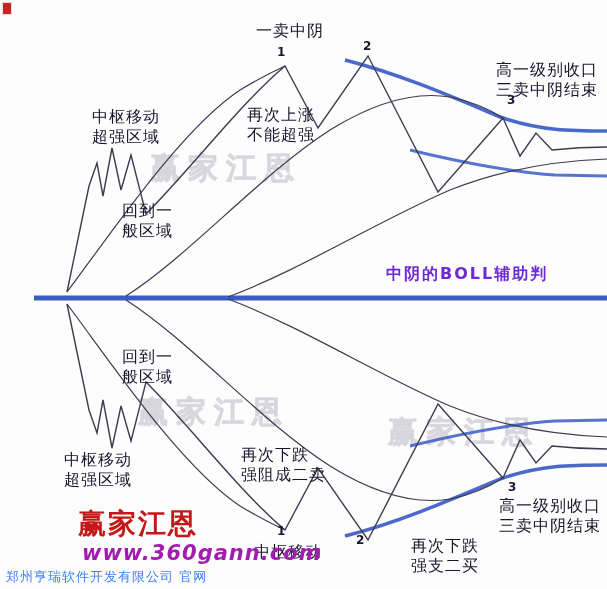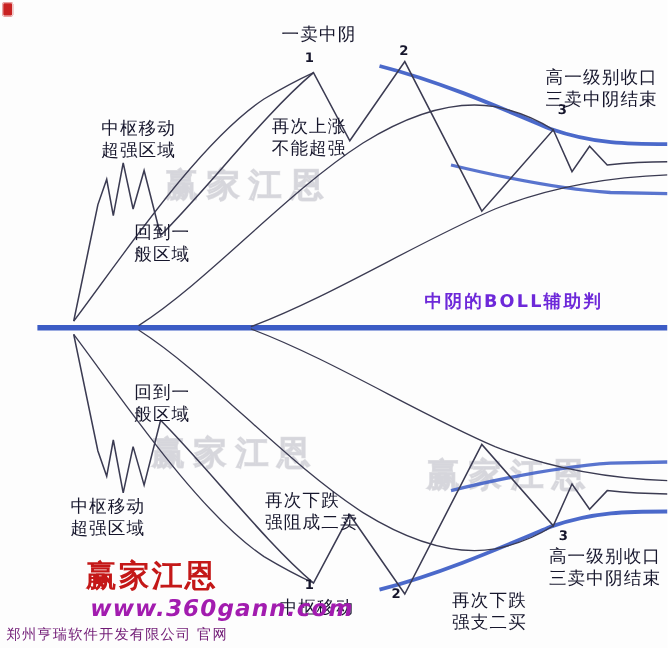--- a/index.html
+++ b/index.html
@@ -46,21 +46,21 @@
   }
   .brand-name{
     position:absolute;left:78px;top:505px;font-size:28px;font-weight:bold;
     color:#c41818;letter-spacing:2px;white-space:nowrap;
   }
   .brand-site{
     position:absolute;left:82px;top:541px;font-size:21px;font-weight:bold;
     color:#a21caf;letter-spacing:1px;white-space:nowrap;font-style:italic;
   }
   .brand-company{
-    position:absolute;left:6px;top:568px;font-size:13px;color:#701a75;
+    position:absolute;left:6px;top:568px;font-size:13px;color:#3b82f6;
     letter-spacing:1px;white-space:nowrap;
   }
 </style>
 </head>
 <body>
 
 <div class="stage">
 
   <div class="watermark" style="left:150px;top:148px;">赢家江恩</div>
   <div class="watermark" style="left:138px;top:392px;">赢家江恩</div>

